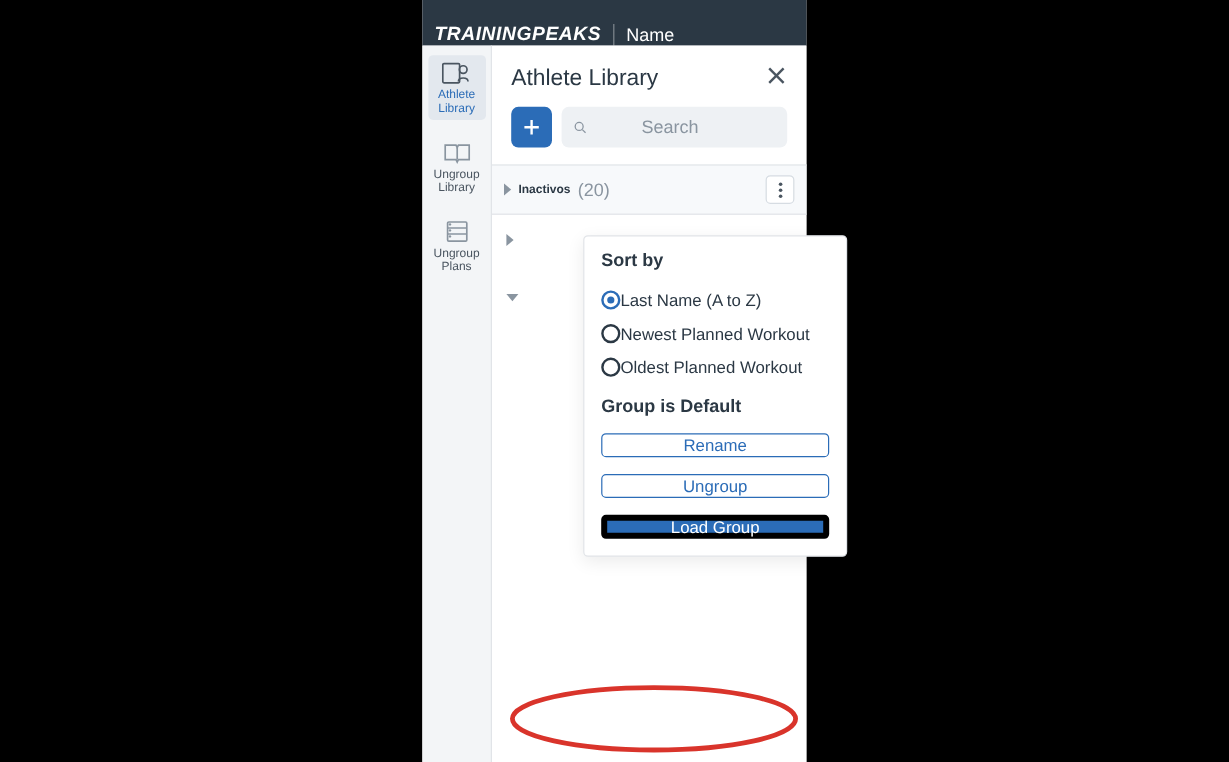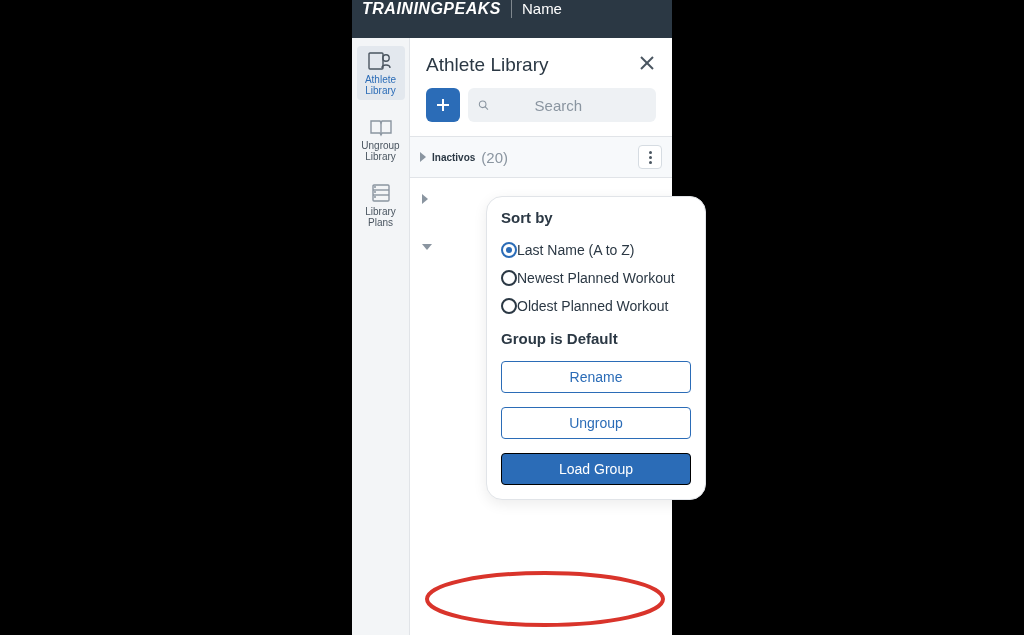--- a/index.html
+++ b/index.html
@@ -19,21 +19,21 @@
     height: 635px;
     background: #fff;
     display: flex;
     flex-direction: column;
   }
   
   .topbar {
     height: 38px;
     background: #2b3844;
     display: flex;
-    align-items: flex-start;
+    align-items: flex-end;
     padding: 0 10px;
     gap: 10px;
     color: #fff;
     font-size: 13px;
   }
   .brand {
     font-style: italic;
     font-weight: 800;
     letter-spacing: 0.5px;
     font-size: 16px;
@@ -211,21 +211,21 @@
   }
   
   .popover {
     position: absolute;
     left: 76px;
     top: 158px;
     width: 220px;
     background: #fff;
     border: 1px solid #e1e4e8;
     box-shadow: 0 4px 14px rgba(0,0,0,0.08);
-    border-radius: 16px;
+    border-radius: 4px;
     padding: 12px 14px 14px 14px;
     z-index: 5;
   }
   .popover h4 {
     font-size: 15px;
     font-weight: 700;
     color: #2b3844;
     margin-bottom: 10px;
   }
   .radio-item, .check-item {
@@ -257,36 +257,36 @@
   .checkbox {
     width: 16px; height: 16px;
     border: 2px solid #2b3844;
     flex-shrink: 0;
   }
   .pop-section2 {
     margin-top: 10px;
   }
   .pop-btn {
     width: 100%;
-    height: 32px;
+    height: 20px;
     border-radius: 4px;
     font-size: 14px;
     display: flex;
     align-items: center;
     justify-content: center;
     cursor: pointer;
     margin-top: 14px;
   }
   .pop-btn.outline {
     border: 1px solid #2b6cb7;
     color: #2b6cb7;
     background: #fff;
   }
   .pop-btn.solid {
-    border: 1px solid #000000;
+    border: 5px solid #000000;
     background: #2b6cb7;
     color: #fff;
   }
   
   .annot {
     position: absolute;
     pointer-events: none;
     z-index: 10;
   }
 </style>
@@ -327,21 +327,21 @@
         <div class="sidebar-icon">
           <svg width="26" height="22" viewBox="0 0 26 22">
               <rect x="5" y="3" width="16" height="16" rx="1" fill="none" stroke="#8a95a0" stroke-width="1.4"></rect>
               <line x1="5" y1="8" x2="21" y2="8" stroke="#8a95a0" stroke-width="1.4"></line>
               <line x1="5" y1="13" x2="21" y2="13" stroke="#8a95a0" stroke-width="1.4"></line>
               <circle cx="7" cy="5" r="1" fill="#8a95a0"></circle>
               <circle cx="7" cy="10" r="1" fill="#8a95a0"></circle>
               <circle cx="7" cy="15" r="1" fill="#8a95a0"></circle>
             </svg>
         </div>
-        <span class="sidebar-label">Library Plans</span>
+        <span class="sidebar-label">Ungroup Plans</span>
       </div>
     </div>
 
     <div class="panel">
       <div class="panel-header">
         <span class="panel-title">Athlete Library</span>
         <span class="close-x">
           <svg width="18" height="18" viewBox="0 0 18 18">
               <line x1="3" y1="3" x2="15" y2="15" stroke="#4a5560" stroke-width="2"></line>
               <line x1="15" y1="3" x2="3" y2="15" stroke="#4a5560" stroke-width="2"></line>

